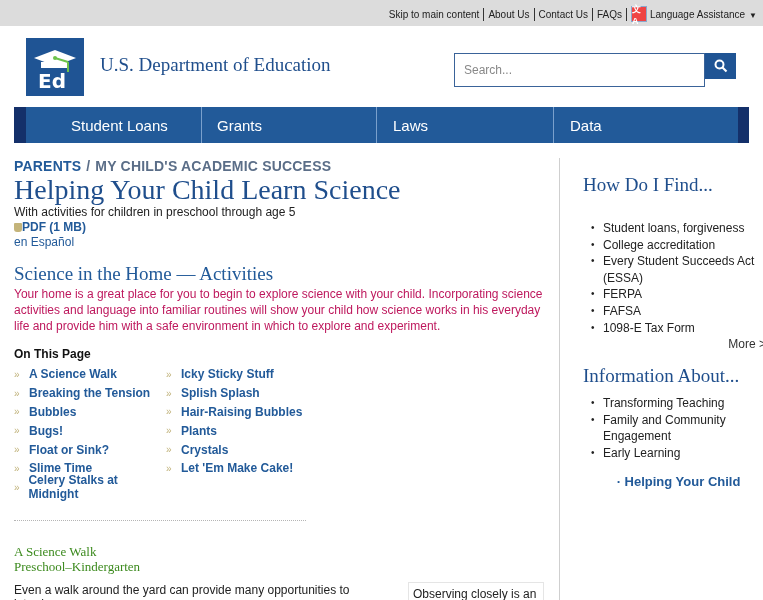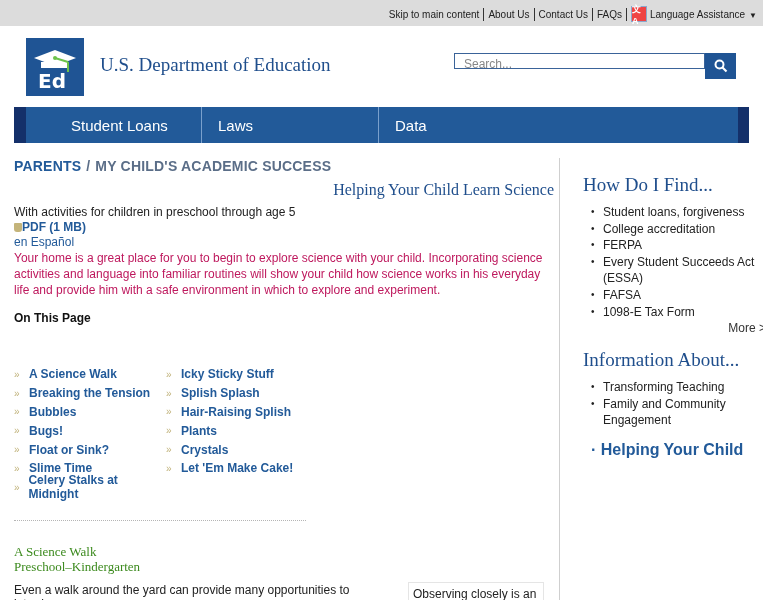--- a/index.html
+++ b/index.html
@@ -10,40 +10,40 @@
   .utility-links { position: absolute; right: 6px; top: 6px; font-size: 10px; color: #222; display: flex; align-items: center; }
   .utility-links .u-link { padding: 0 4px; cursor: pointer; }
   .utility-links .sep { width: 1px; height: 13px; background: #333; }
   .lang-icon { width: 16px; height: 16px; background: #ef4444; border: 1px solid #8aa8cc; margin: 0 3px 0 4px; display: inline-flex; align-items: center; justify-content: center; color: #fff; font-size: 9px; font-weight: bold; }
   .caret { font-size: 8px; margin-left: 4px; }
 
   .logo { position: absolute; left: 26px; top: 38px; width: 58px; height: 58px; background: #1f5494; }
   .logo svg { display: block; }
   .site-name { position: absolute; left: 100px; top: 54px; font-family: "Liberation Serif", serif; font-size: 19px; color: #1f4e8c; }
 
-  .search-box { position: absolute; left: 454px; top: 53px; width: 251px; height: 16px; border: 1px solid #3a6399; background: #fff; }
+  .search-box { position: absolute; left: 454px; top: 53px; width: 251px; height: 34px; border: 1px solid #3a6399; background: #fff; }
   .search-box input { border: none; outline: none; width: 100%; height: 100%; padding: 0 9px; font-size: 12px; font-family: "Liberation Sans", sans-serif; color: #333; background: transparent; }
   .search-box input::placeholder { color: #888; }
   .search-btn { position: absolute; left: 705px; top: 53px; width: 31px; height: 26px; background: #1f5494; display: flex; align-items: center; justify-content: center; cursor: pointer; }
 
   .navbar { position: absolute; left: 14px; top: 107px; width: 735px; height: 36px; background: #225a99; display: flex; }
   .nav-edge { width: 12px; background: #14306a; }
   .nav-edge.right { width: 11px; margin-left: auto; }
   .nav-item { height: 100%; color: #fff; font-size: 15px; display: flex; align-items: center; padding-left: 16px; border-right: 1px solid #7aa0cc; cursor: pointer; }
   .nav-item.n1 { width: 176px; padding-left: 45px; }
   .nav-item.n2 { width: 175px; padding-left: 15px; }
   .nav-item.n3 { width: 177px; }
   .nav-item.n4 { width: 183px; border-right: none; }
 
   .main { position: absolute; left: 14px; top: 158px; width: 540px; }
   .breadcrumb { font-size: 14px; font-weight: bold; letter-spacing: 0.2px; }
   .breadcrumb .bc-parent { color: #225a99; cursor: pointer; }
   .breadcrumb .bc-sep { color: #5b6e88; margin: 0 5px; }
   .breadcrumb .bc-current { color: #5b6e88; }
-  .page-title { font-family: "Liberation Serif", serif; font-size: 16px; color: #1f4e8c; margin-top: 2px; line-height: 28px; font-weight: normal; text-align: right; }
+  .page-title { font-family: "Liberation Serif", serif; font-size: 28px; color: #1f4e8c; margin-top: 2px; line-height: 28px; font-weight: normal; }
   .subtitle { font-size: 12px; color: #222; margin-top: 1px; }
   .pdf-link { font-size: 12px; color: #225a99; font-weight: bold; margin-top: 1px; display: flex; align-items: center; cursor: pointer; }
   .pdf-icon { width: 8px; height: 9px; background: #c4b47a; border-radius: 1px 1px 3px 3px; margin-right: 0; }
   .espanol { font-size: 12px; color: #225a99; margin-top: 1px; cursor: pointer; }
 
   .section-title { font-family: "Liberation Serif", serif; font-size: 19px; color: #225a99; margin-top: 14px; font-weight: normal; }
   .intro { font-size: 12px; line-height: 16px; color: #be185d; margin-top: 1px; width: 540px; }
   .on-page { font-size: 12px; font-weight: bold; color: #111; margin-top: 13px; }
 
   .toc { position: absolute; top: 207px; left: 0; display: flex; }
@@ -54,27 +54,27 @@
 
   .divider { position: absolute; left: 0; top: 362px; width: 292px; border-top: 1px dotted #b5b5b5; }
   .act-title { position: absolute; left: 0; top: 386px; font-family: "Liberation Serif", serif; font-size: 13px; color: #3c8a1e; line-height: 15px; }
   .act-text { position: absolute; left: 0; top: 425px; font-size: 12px; color: #222; width: 380px; }
   .callout { position: absolute; left: 394px; top: 424px; width: 136px; height: 30px; border: 1px solid #e5e5e5; padding: 4px 4px; font-size: 12px; color: #222; }
 
   .vrule { position: absolute; left: 559px; top: 158px; width: 1px; height: 442px; background: #cfcfcf; }
 
   .sidebar { position: absolute; left: 583px; top: 174px; width: 175px; }
   .side-h { font-family: "Liberation Serif", serif; font-size: 19px; color: #1f4e8c; font-weight: normal; }
-  .side-list { list-style: none; margin-top: 8px; }
+  .side-list { list-style: none; margin-top: 24px; }
   .side-list li { position: relative; padding-left: 20px; font-size: 12px; line-height: 16.6px; color: #222; cursor: pointer; }
   .side-list li::before { content: "•"; position: absolute; left: 8px; font-size: 10px; }
   .more { text-align: right; font-size: 12px; color: #333; margin-top: 1px; margin-right: -8px; cursor: pointer; }
   .side-h2 { margin-top: 14px; }
   .side-h3 { font-family: "Liberation Serif", serif; font-size: 17px; color: #1f4e8c; margin-top: 22px; margin-left: 8px; font-weight: normal; }
-  .related-link { margin-top: 12px; margin-left: 8px; font-size: 16px; font-weight: bold; color: #225a99; cursor: pointer; }
+  .related-link { margin-top: 12px; margin-left: 16px; font-size: 13px; font-weight: bold; color: #225a99; cursor: pointer; text-align: center; }
 </style>
 </head>
 <body>
 
 <div class="utility-bar">
   <div class="utility-links">
     <span class="u-link">Skip to main content</span>
     <span class="sep"></span>
     <span class="u-link">About Us</span>
     <span class="sep"></span>
@@ -107,37 +107,39 @@
 <div class="search-btn">
   <svg width="14" height="14" viewBox="0 0 14 14">
     <circle cx="5.5" cy="5.5" r="4" stroke="#fff" stroke-width="2" fill="none"></circle>
     <line x1="8.5" y1="8.5" x2="12.5" y2="12.5" stroke="#fff" stroke-width="2.2"></line>
   </svg>
 </div>
 
 <div class="navbar">
   <div class="nav-edge"></div>
   <div class="nav-item n1">Student Loans</div>
+  <div class="nav-item n2">Grants</div>
   <div class="nav-item n3">Laws</div>
   <div class="nav-item n4">Data</div>
   <div class="nav-edge right"></div>
 </div>
 
 <div class="main">
   <div class="breadcrumb">
     <span class="bc-parent">PARENTS</span><span class="bc-sep">/</span><span class="bc-current">MY CHILD'S ACADEMIC SUCCESS</span>
   </div>
   <h1 class="page-title">Helping Your Child Learn Science</h1>
   <div class="subtitle">With activities for children in preschool through age 5</div>
   <div class="pdf-link">
     <span class="pdf-icon"></span>
     <span>PDF (1 MB)</span>
   </div>
   <div class="espanol">en Español</div>
 
+  <h2 class="section-title">Science in the Home — Activities</h2>
   <p class="intro">Your home is a great place for you to begin to explore science with your child. Incorporating science activities and language into familiar routines will show your child how science works in his everyday life and provide him with a safe environment in which to explore and experiment.</p>
   <div class="on-page">On This Page</div>
 
   <div class="toc">
     <div class="toc-col c1">
       <div class="toc-item">
           <span class="toc-arrow">»</span>
           <span>A Science Walk</span>
         </div>
       <div class="toc-item">
@@ -169,21 +171,21 @@
       <div class="toc-item">
           <span class="toc-arrow">»</span>
           <span>Icky Sticky Stuff</span>
         </div>
       <div class="toc-item">
           <span class="toc-arrow">»</span>
           <span>Splish Splash</span>
         </div>
       <div class="toc-item">
           <span class="toc-arrow">»</span>
-          <span>Hair-Raising Splish</span>
+          <span>Hair-Raising Bubbles</span>
         </div>
       <div class="toc-item">
           <span class="toc-arrow">»</span>
           <span>Plants</span>
         </div>
       <div class="toc-item">
           <span class="toc-arrow">»</span>
           <span>Crystals</span>
         </div>
       <div class="toc-item">
@@ -202,29 +204,30 @@
   <div class="callout">Observing closely is an</div>
 </div>
 
 <div class="vrule"></div>
 
 <div class="sidebar">
   <h3 class="side-h">How Do I Find...</h3>
   <ul class="side-list">
     <li>Student loans, forgiveness</li>
     <li>College accreditation</li>
+    <li>Every Student Succeeds Act (ESSA)</li>
     <li>FERPA</li>
-    <li>Every Student Succeeds Act (ESSA)</li>
     <li>FAFSA</li>
     <li>1098-E Tax Form</li>
   </ul>
   <div class="more">More &gt;</div>
 
   <h3 class="side-h side-h2">Information About...</h3>
   <ul class="side-list" style="margin-top:8px;">
     <li>Transforming Teaching</li>
     <li>Family and Community Engagement</li>
+    <li>Early Learning</li>
   </ul>
 
   <div class="related-link">
     <span>· </span><span>Helping Your Child</span>
   </div>
 </div>
 
 </body></html>

